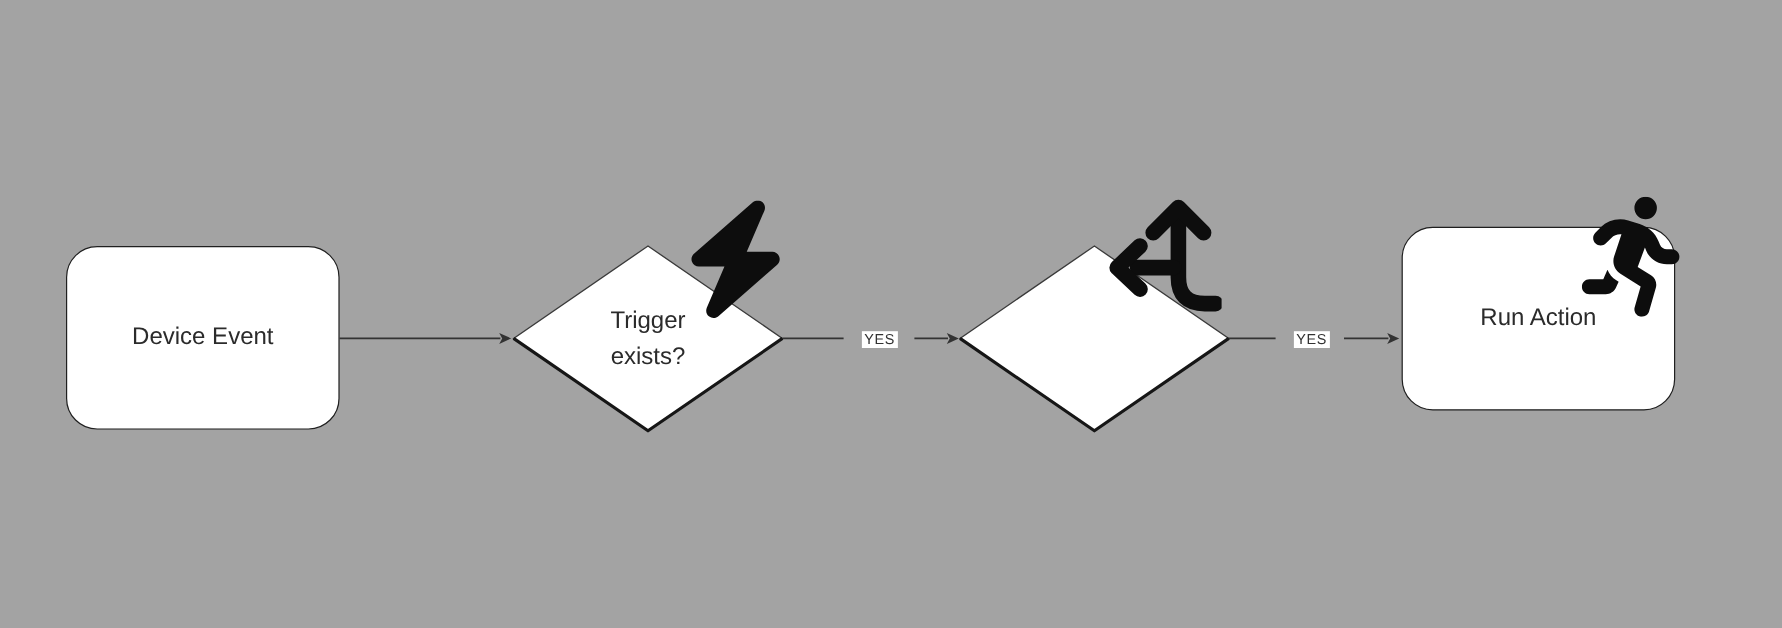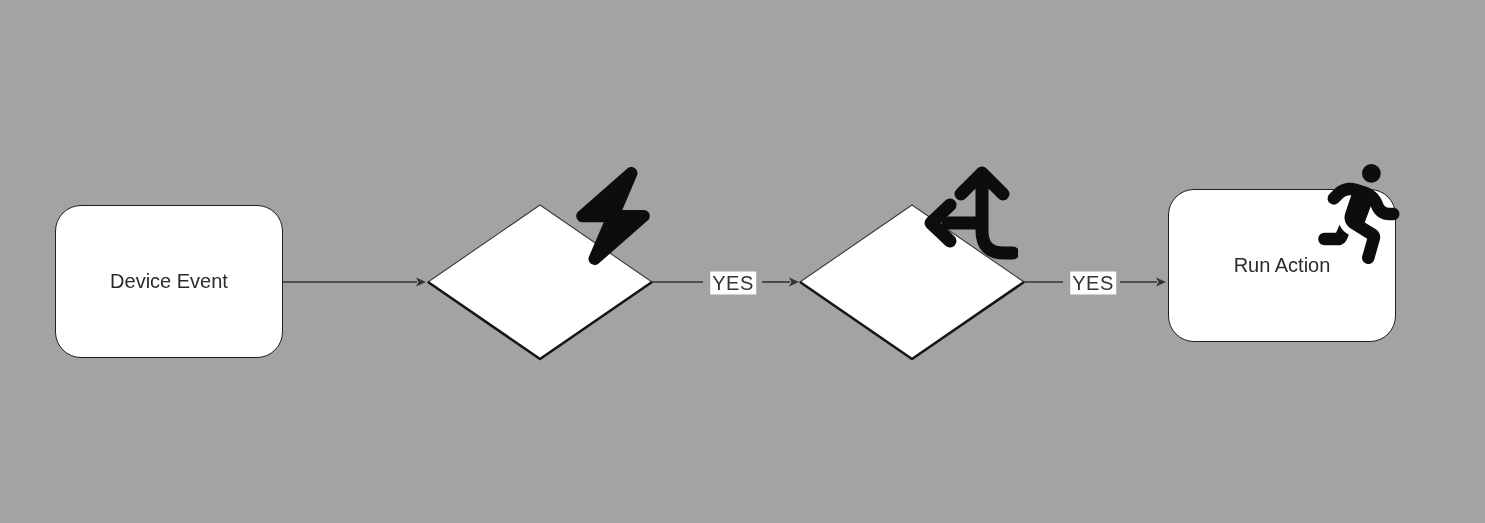--- a/index.html
+++ b/index.html
@@ -39,21 +39,21 @@
     line-height: 30px;
     font-size: 20px;
     color: #2b2b2b;
     z-index: 3;
   }
   .diamond-label-trigger   { left: 485px; }
   .diamond-label-condition { left: 857px; }
   .edge-label {
     position: absolute;
     transform: translate(-50%, -50%);
-    font-size: 20px;
+    font-size: 12px;
     letter-spacing: 0.5px;
     color: #333333;
     background: #ffffff;
     padding: 0 2px;
     z-index: 3;
   }
   .edge-label-1 { left: 733px;  top: 283px; }
   .edge-label-2 { left: 1093px; top: 283px; }
   .icon {
     position: absolute;
@@ -99,20 +99,21 @@
   </svg>
 
   <div class="node node-device-event">
     <span>Device Event</span>
   </div>
 
   <div class="node node-run-action">
     <span>Run Action</span>
   </div>
 
+  <div class="diamond-label diamond-label-trigger">Trigger exists?</div>
 
   <span class="edge-label edge-label-1">YES</span>
   <span class="edge-label edge-label-2">YES</span>
 
   <svg class="icon icon-bolt" width="86" height="98" viewBox="0 0 448 512">
     <path fill="#0d0d0d" d="M349.4 44.6c5.9-13.7 1.5-29.7-10.6-38.5s-28.6-8-39.9 1.8l-256 224c-10 8.8-13.6 22.9-8.9 35.3S50.7 288 64 288l111.5 0L98.6 467.4c-5.9 13.7-1.5 29.7 10.6 38.5s28.6 8 39.9-1.8l256-224c10-8.8 13.6-22.9 8.9-35.3s-16.6-20.7-29.9-20.7l-111.5 0L349.4 44.6z"></path>
   </svg>
 
   <svg class="icon icon-split" width="96" height="100" viewBox="0 0 96 100">
     <g fill="none" stroke="#0d0d0d" stroke-width="13" stroke-linecap="round" stroke-linejoin="round">

